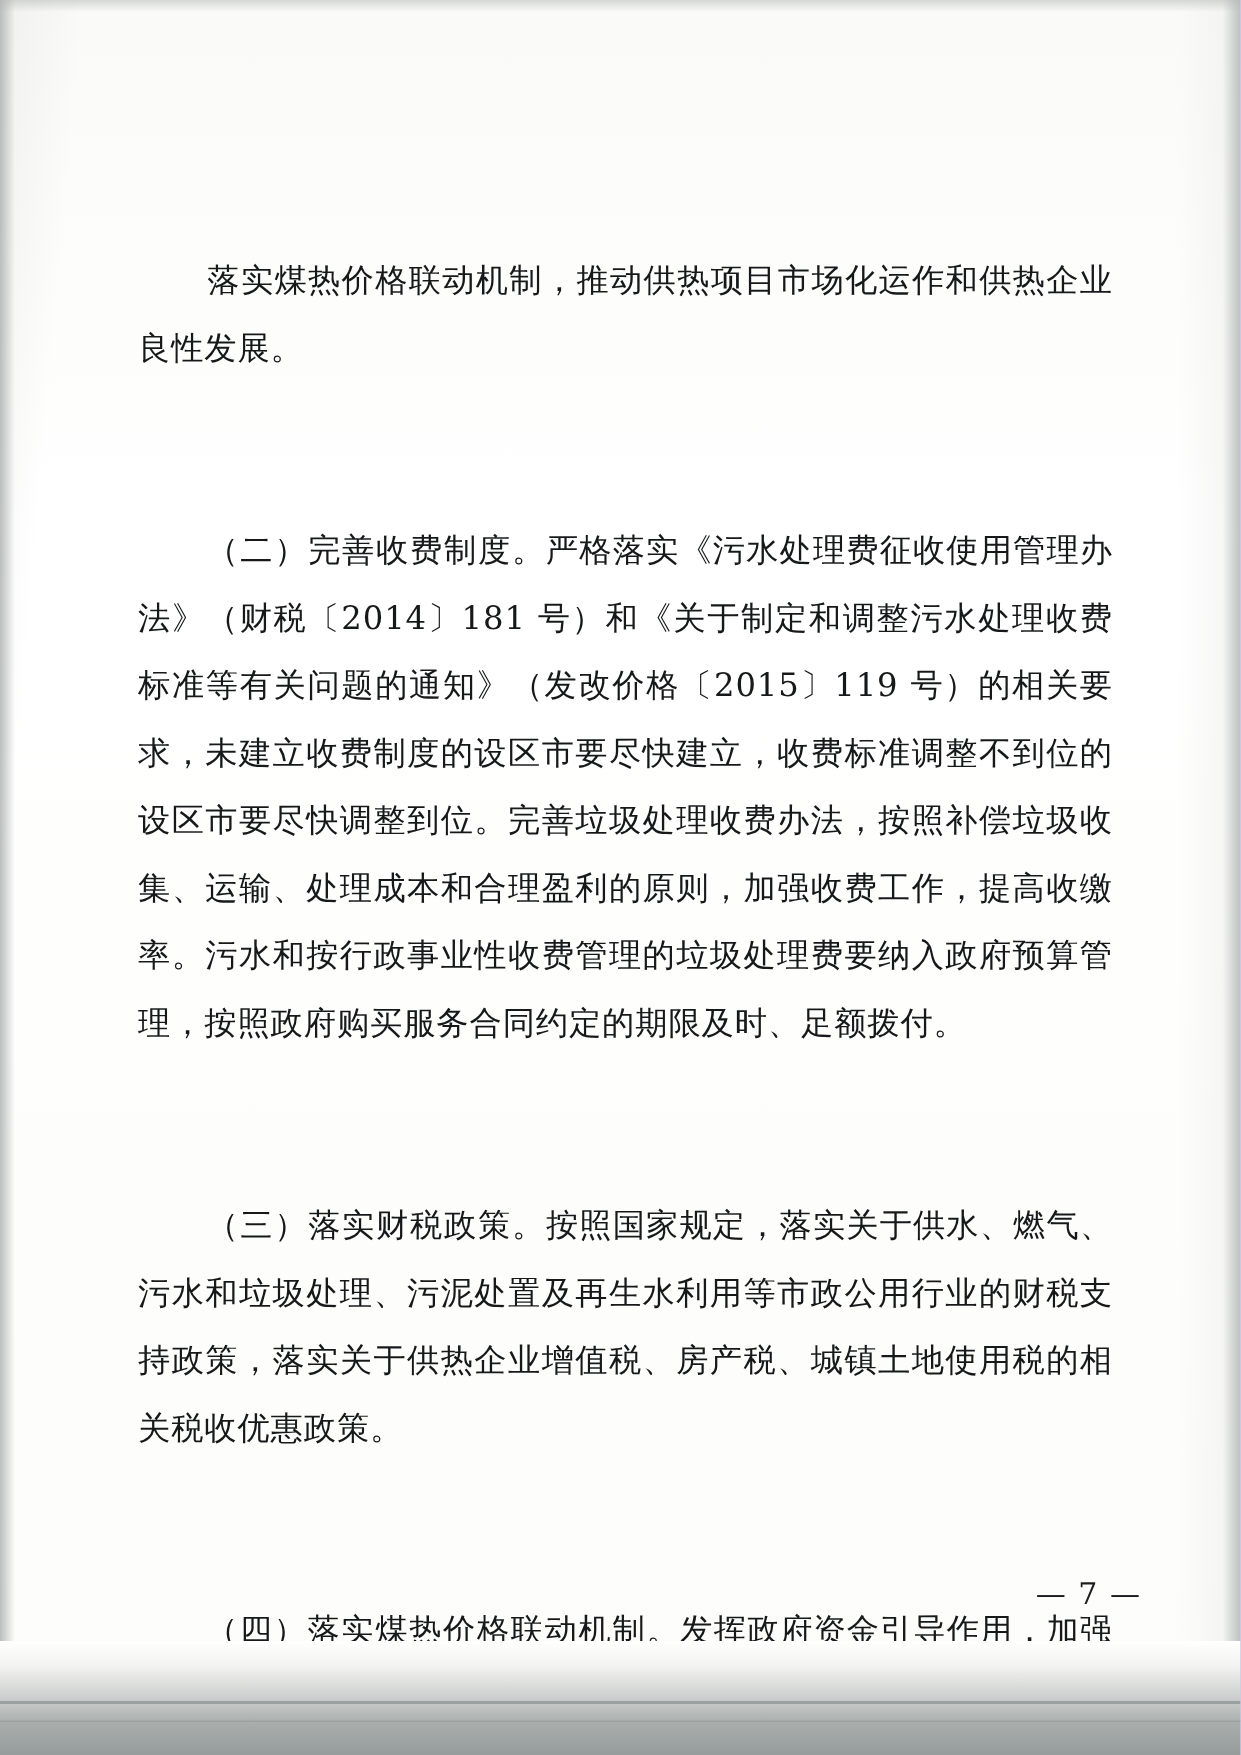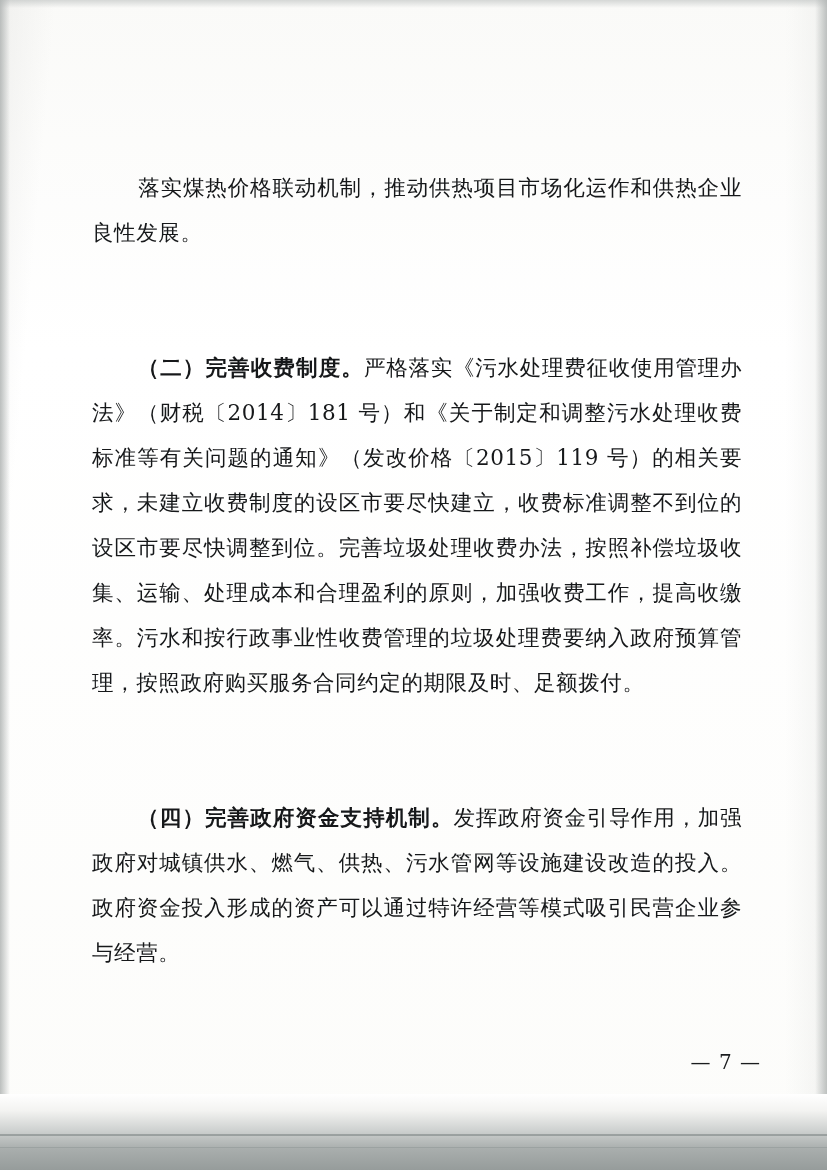--- a/index.html
+++ b/index.html
@@ -89,21 +89,21 @@
     color: #16181a;
     letter-spacing: 0.6px;
     text-align: justify;
     margin: 0 0 0 0;
     white-space: pre-wrap;
   }
   .para.indent {
     text-indent: 44px;
   }
   .para .lead {
-    font-weight: bold;
+    font-weight: normal;
     letter-spacing: 1px;
   }
   .pagenum {
     position: absolute;
     right: 66px;
     bottom: 96px;
     font-family: "DejaVu Serif", "Liberation Serif", serif;
     font-size: 20px;
     color: #1a1c1e;
     letter-spacing: 1px;
@@ -120,23 +120,26 @@
 
   <div id="content">
     <p class="para">
       <span>落实煤热价格联动机制，推动供热项目市场化运作和供热企业良性发展。</span>
     </p>
 
     <p class="para indent">
       <span class="lead">（二）完善收费制度。</span><span>严格落实《污水处理费征收使用管理办法》（财税〔2014〕181 号）和《关于制定和调整污水处理收费标准等有关问题的通知》（发改价格〔2015〕119 号）的相关要求，未建立收费制度的设区市要尽快建立，收费标准调整不到位的设区市要尽快调整到位。完善垃圾处理收费办法，按照补偿垃圾收集、运输、处理成本和合理盈利的原则，加强收费工作，提高收缴率。污水和按行政事业性收费管理的垃圾处理费要纳入政府预算管理，按照政府购买服务合同约定的期限及时、足额拨付。</span>
     </p>
 
+    <p class="para indent">
+      <span class="lead">（三）落实财税政策。</span><span>按照国家规定，落实关于供水、燃气、污水和垃圾处理、污泥处置及再生水利用等市政公用行业的财税支持政策，落实关于供热企业增值税、房产税、城镇土地使用税的相关税收优惠政策。</span>
+    </p>
 
     <p class="para indent">
-      <span class="lead">（四）完善政府资金支持机制。</span><span>发挥政府资金引导作用，加强政府对城镇供水、燃气、供热、污水管网等设施建设改造的投入。政府资金投入形成的资产可以通过特许经营等模式吸引民营企业参与经营。</span>
+      <span class="lead">（四）落实煤热价格联动机制。</span><span>发挥政府资金引导作用，加强政府对城镇供水、燃气、供热、污水管网等设施建设改造的投入。政府资金投入形成的资产可以通过特许经营等模式吸引民营企业参与经营。</span>
     </p>
 
   </div>
 
   <div class="pagenum">— 7 —</div>
 
   <div class="scan-bottom"></div>
   <div class="scan-bottom-line"></div>
   <div class="scan-bottom-line2"></div>
 </div>

